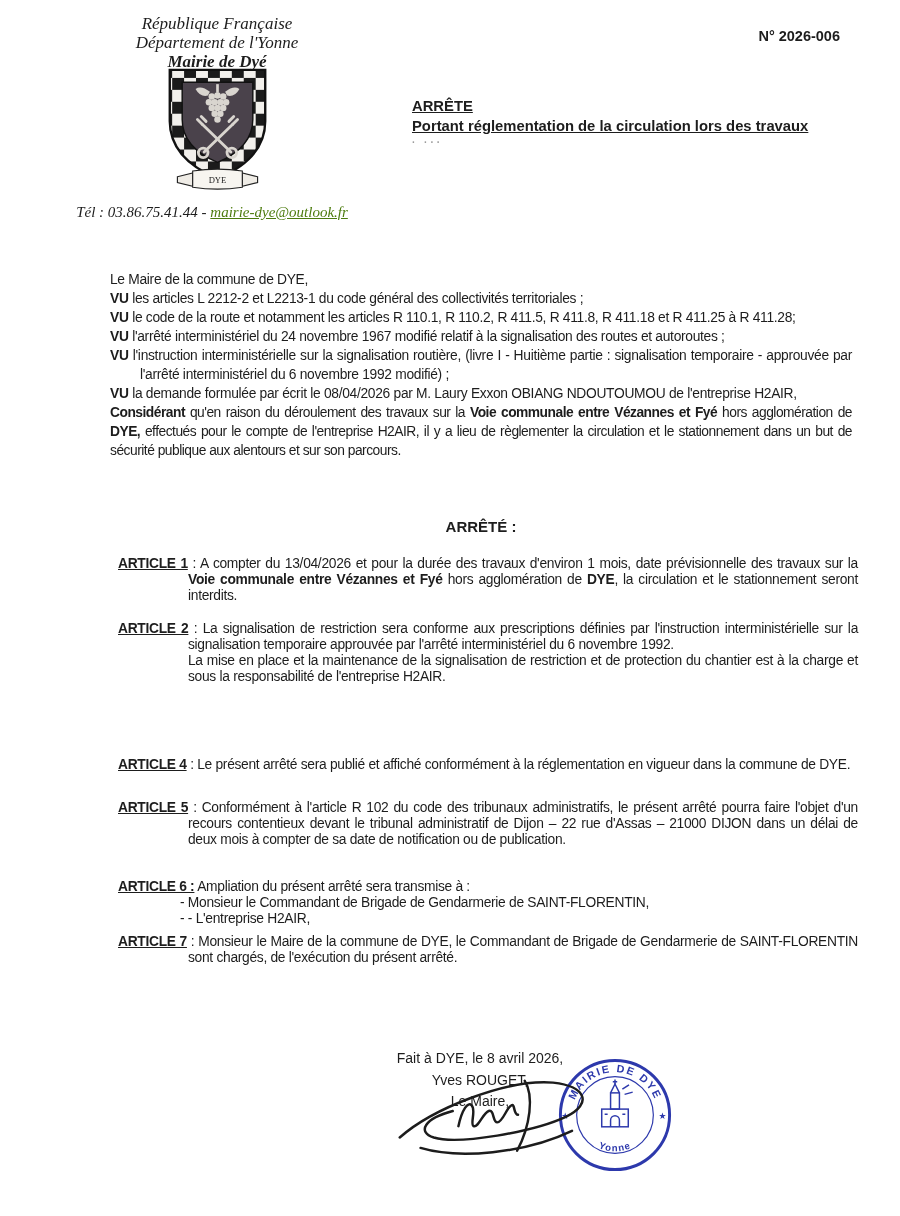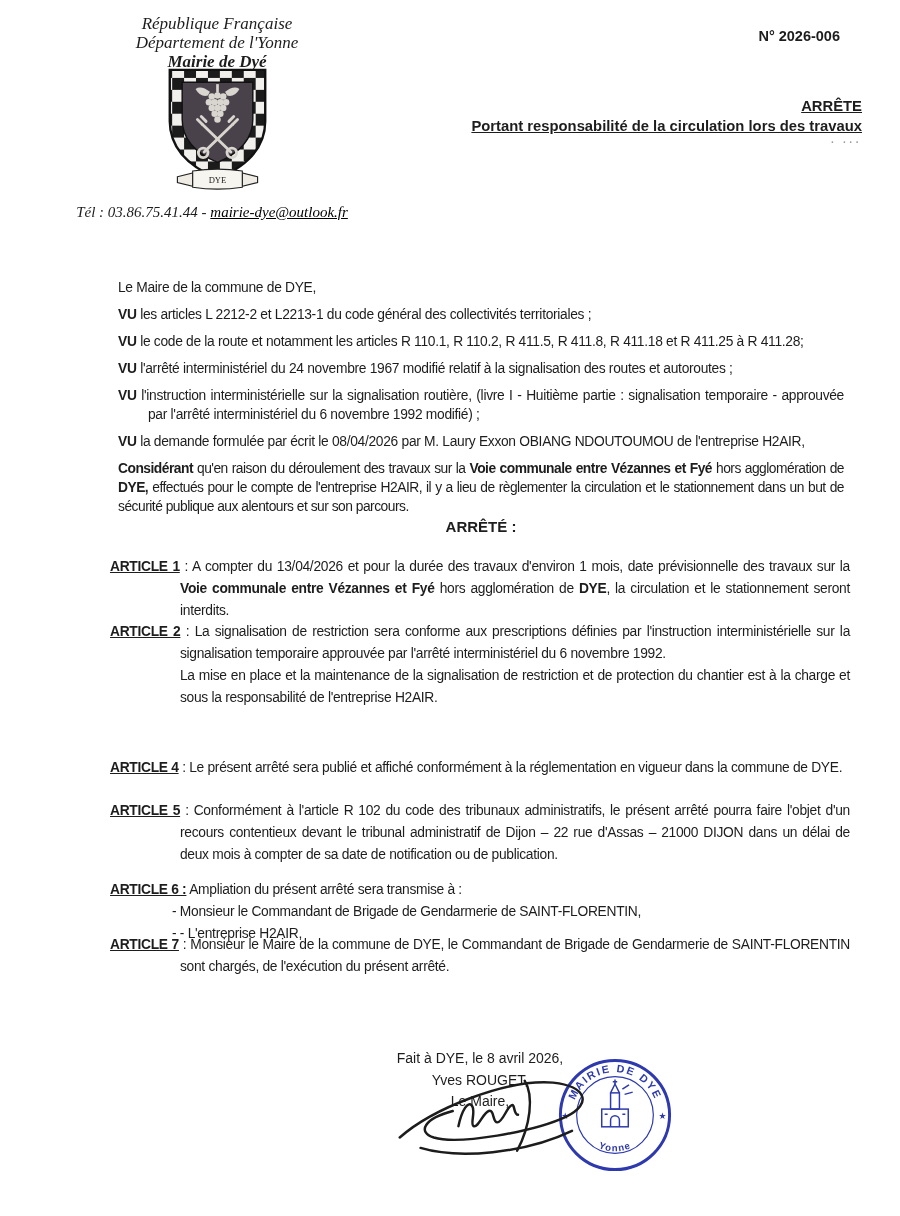--- a/index.html
+++ b/index.html
@@ -9,41 +9,41 @@
   
   .header-block{position:absolute;left:37px;top:14px;width:360px;text-align:center;
                 font-family:"Liberation Serif",serif;font-style:italic;line-height:19px;}
   .hdr-l1,.hdr-l2{font-size:17px;}
   .hdr-l3{font-size:17px;font-weight:bold;}
   .crest{position:absolute;left:160px;top:66px;width:115px;height:126px;}
   .address-line{position:absolute;left:20px;top:184px;width:395px;text-align:center;
                 font-family:"Liberation Serif",serif;font-style:italic;font-weight:bold;font-size:17px;}
   .tel-line{position:absolute;left:0;top:204px;width:424px;text-align:center;
             font-family:"Liberation Serif",serif;font-style:italic;font-size:15px;}
-  .email{color:#000000;text-decoration:underline;}
+  .email{color:#4d7c0f;text-decoration:underline;}
 
   
   .doc-number{position:absolute;top:28px;right:60px;font-weight:bold;font-size:14.5px;}
-  .title-block{position:absolute;left:412px;top:96px;width:450px;text-align:right;
+  .title-block{position:absolute;left:412px;top:96px;width:450px;text-align:left;
                font-weight:bold;font-size:14.8px;line-height:20px;}
   .title-line{text-decoration:underline;}
   .title-fragment{margin-top:2px;color:#9b9b9b;font-size:10px;letter-spacing:3px;line-height:10px;}
 
   
   .preamble{position:absolute;left:110px;top:270px;width:742px;font-size:13.8px;
             line-height:19px;text-align:justify;letter-spacing:-0.3px;}
-  .preamble p{margin:8px;}
+  .preamble p{margin:0;}
   .vu{padding-left:30px;text-indent:-30px;}
   .nowrap{white-space:nowrap;}
   .considerant{margin-top:4px;letter-spacing:-0.5px;}
 
   
   .section-heading{position:absolute;left:110px;top:518px;width:742px;text-align:center;
                    font-weight:bold;font-size:15px;}
-  .article{position:absolute;left:110px;width:740px;font-size:13.8px;line-height:22px;
+  .article{position:absolute;left:118px;width:740px;font-size:13.8px;line-height:16px;
            text-align:justify;letter-spacing:-0.3px;}
   .article p{margin:0;padding-left:70px;text-indent:-70px;}
   .article .cont{padding-left:70px;text-indent:0;}
   .article .item{padding-left:62px;text-indent:0;}
   .alabel{font-weight:bold;text-decoration:underline;}
   .a1{top:556px;} .a2{top:621px;} .a3{top:714px;} .a4{top:757px;}
   .a5{top:800px;} .a6{top:879px;} .a7{top:934px;}
 
   
   .closing{position:absolute;left:320px;top:1000px;width:320px;text-align:center;
@@ -113,21 +113,21 @@
       <text x="60" y="123" text-anchor="middle" font-size="9" font-family="Liberation Serif, serif" fill="#222">DYE</text>
     </g>
   </svg>
 
   <div class="tel-line">
     <span>Tél : 03.86.75.41.44 - </span><a class="email">mairie-dye@outlook.fr</a>
   </div>
 
   <div class="title-block">
     <div class="title-line">ARRÊTE</div>
-    <div class="title-line">Portant responsabilité de la circulation lors des travaux</div>
+    <div class="title-line">Portant réglementation de la circulation lors des travaux</div>
     <div class="title-fragment">· ···</div>
   </div>
 
   <div class="preamble">
     <p>Le Maire de la commune de DYE,</p>
     <p class="vu"><b>VU</b> <span>les articles L 2212-2 et L2213-1 du code général des collectivités territoriales ;</span></p>
     <p class="vu"><b>VU</b> <span>le code de la route et notamment les articles R 110.1, R 110.2, R 411.5, R 411.8, R 411.18 et R 411.25 à R 411.28;</span></p>
     <p class="vu nowrap"><b>VU</b> <span>l'arrêté interministériel du 24 novembre 1967 modifié relatif à la signalisation des routes et autoroutes ;</span></p>
     <p class="vu"><b>VU</b> <span>l'instruction interministérielle sur la signalisation routière, (livre I - Huitième partie : signalisation temporaire - approuvée par l'arrêté interministériel du 6 novembre 1992 modifié) ;</span></p>
     <p class="vu"><b>VU</b> <span>la demande formulée par écrit le 08/04/2026 par M. Laury Exxon OBIANG NDOUTOUMOU de l'entreprise H2AIR,</span></p>

